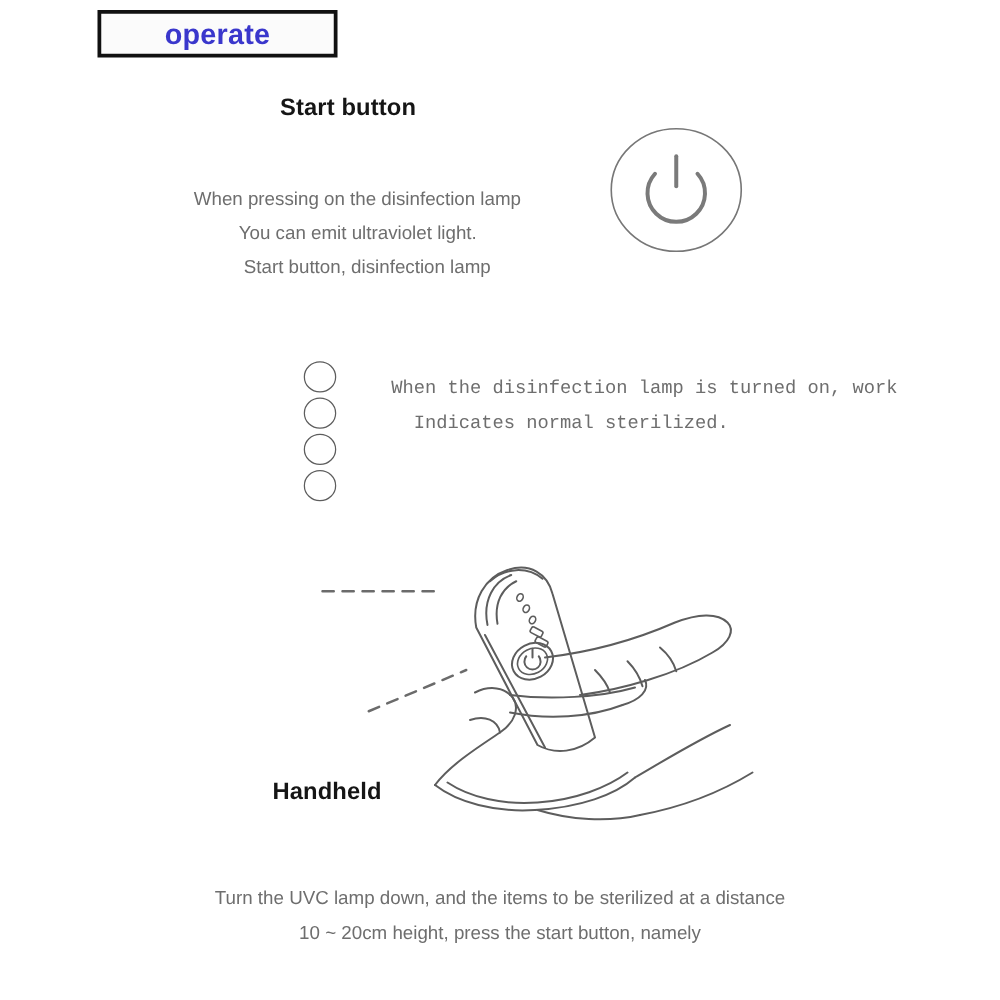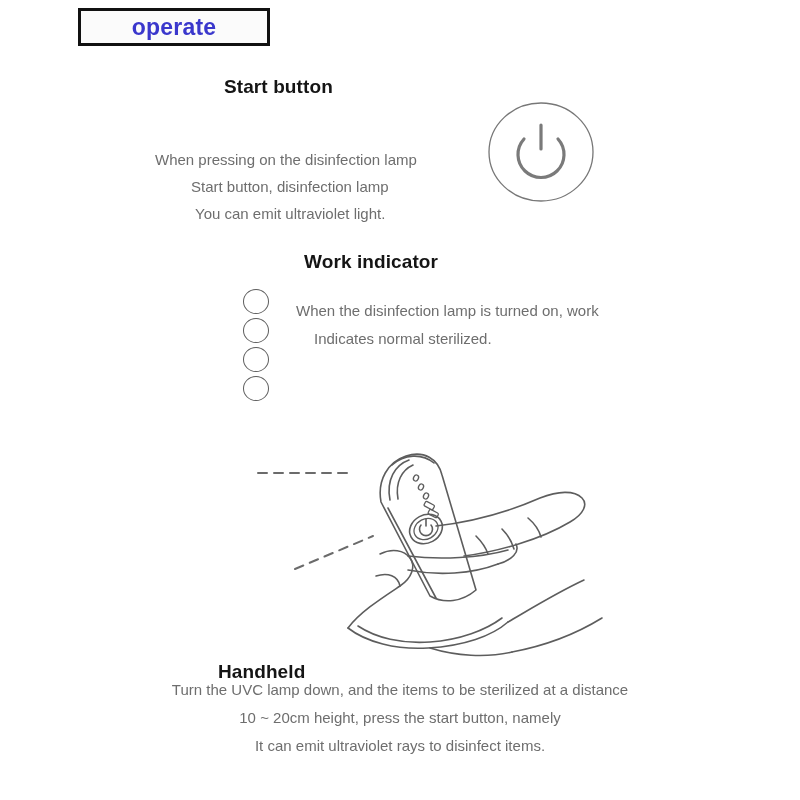--- a/index.html
+++ b/index.html
@@ -80,24 +80,25 @@
     position: absolute;
     left: 487px;
     top: 101px;
     width: 108px;
     height: 102px;
   }
 
   
   #work-heading { left: 304px; top: 251px; }
   #work-text {
-    left: 296px;
+    left: 313px;
     top: 297px;
     width: 330px;
     line-height: 28px;
+    font-family: Liberation Mono, monospace;
   }
   #work-text .line:nth-child(2) { padding-left: 18px; }
   #work-text .line:nth-child(3) { padding-left: 62px; }
 
   .indicator-stack {
     position: absolute;
     left: 243px;
     top: 289px;
     display: flex;
     flex-direction: column;
@@ -115,53 +116,52 @@
   
   .handheld-art {
     position: absolute;
     left: 240px;
     top: 430px;
     width: 420px;
     height: 230px;
   }
 
   
-  #handheld-heading { left: 218px; top: 661px; }
+  #handheld-heading { left: 218px; top: 623px; }
   #handheld-text {
     left: 150px;
-    top: 676px;
+    top: 705px;
     width: 500px;
     text-align: center;
     line-height: 28px;
   }
 </style>
 </head>
 <body>
 
 <div class="page">
 
   <div class="operate-box">
     <span class="operate-label">operate</span>
   </div>
 
   <div class="heading" id="start-heading">Start button</div>
 
   <div class="body-block" id="start-text">
     <span class="line">When pressing on the disinfection lamp</span>
+    <span class="line">You can emit ultraviolet light.</span>
     <span class="line">Start button, disinfection lamp</span>
-    <span class="line">You can emit ultraviolet light.</span>
   </div>
 
   <svg class="power-button" viewBox="0 0 108 102">
     <ellipse cx="54" cy="51" rx="52" ry="49" fill="#ffffff" stroke="#777777" stroke-width="1.3"></ellipse>
     <path d="M 37 38 A 23 23 0 1 0 71 38" fill="none" stroke="#7a7a7a" stroke-width="3.2" stroke-linecap="round"></path>
     <line x1="54" y1="24" x2="54" y2="48" stroke="#7a7a7a" stroke-width="3.2" stroke-linecap="round"></line>
   </svg>
 
-  <div class="heading" id="work-heading">Work indicator</div>
 
   <div class="indicator-stack">
     <div class="indicator-dot"></div>
     <div class="indicator-dot"></div>
     <div class="indicator-dot"></div>
     <div class="indicator-dot"></div>
   </div>
 
   <div class="body-block" id="work-text">
     <span class="line">When the disinfection lamp is turned on, work</span>
@@ -232,16 +232,15 @@
       <path d="M 268 192 C 292 178 318 162 344 150"></path>
       <path d="M 272 222 C 304 216 336 204 362 188"></path>
     </g>
   </svg>
 
   <div class="heading" id="handheld-heading">Handheld</div>
 
   <div class="body-block" id="handheld-text">
     <span class="line">Turn the UVC lamp down, and the items to be sterilized at a distance</span>
     <span class="line">10 ~ 20cm height, press the start button, namely</span>
-    <span class="line">It can emit ultraviolet rays to disinfect items.</span>
   </div>
 
 </div>
 
 </body></html>

